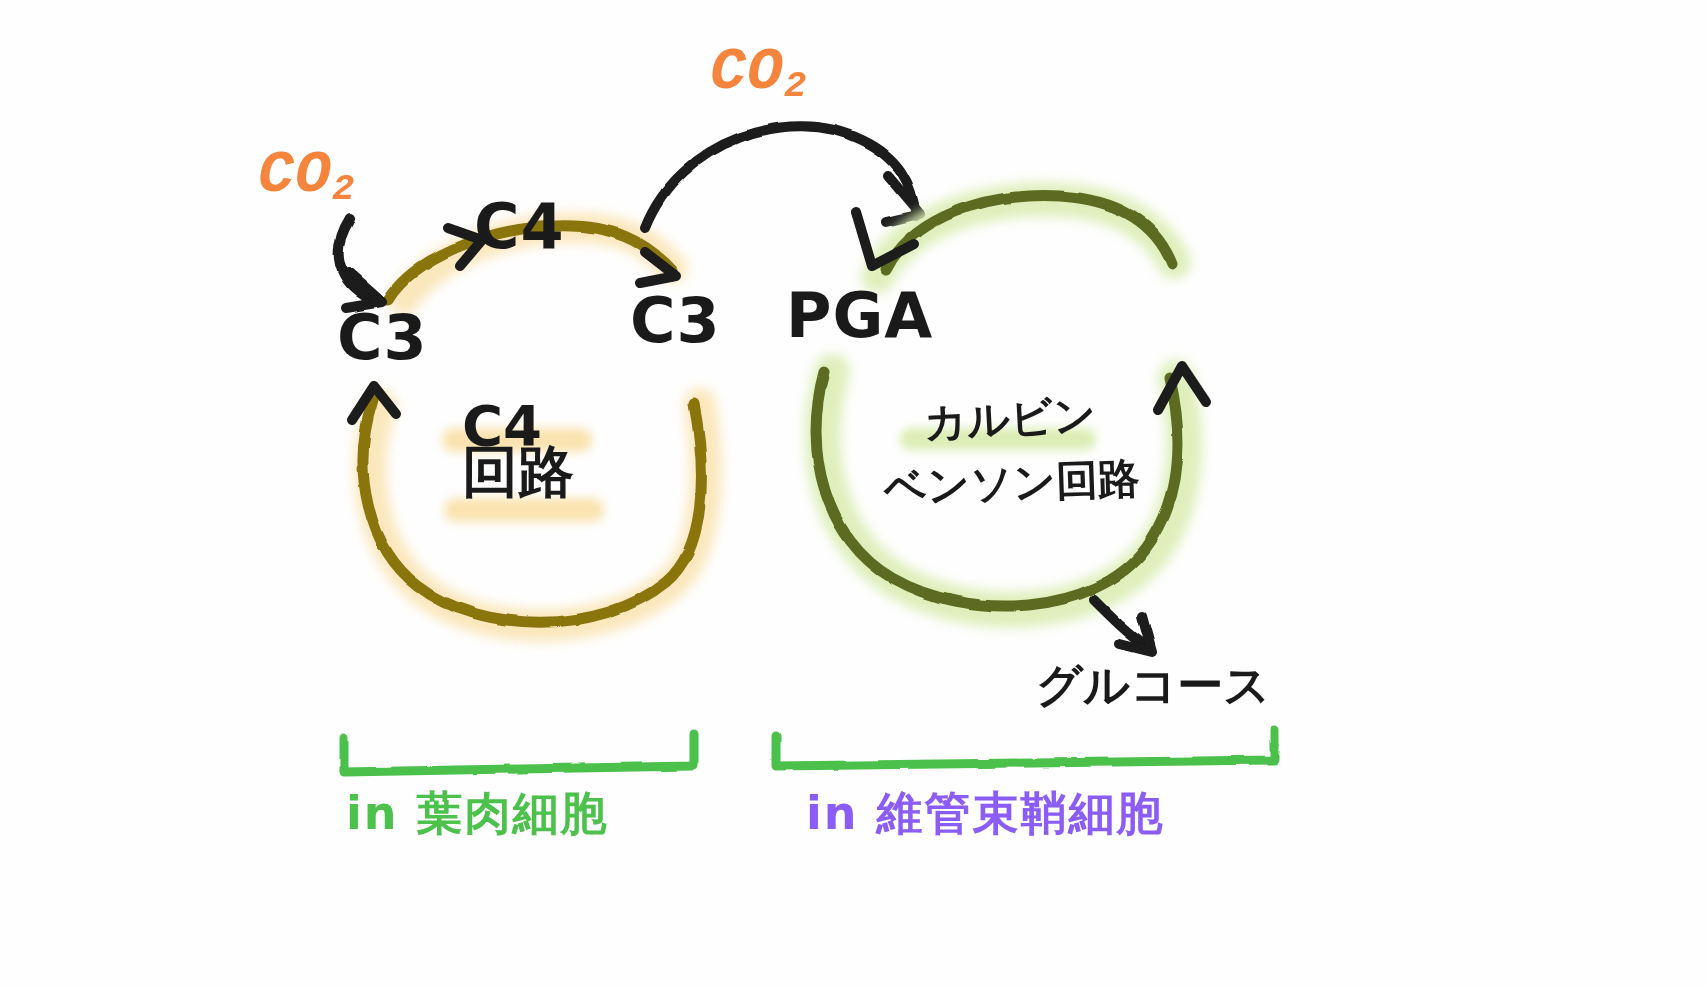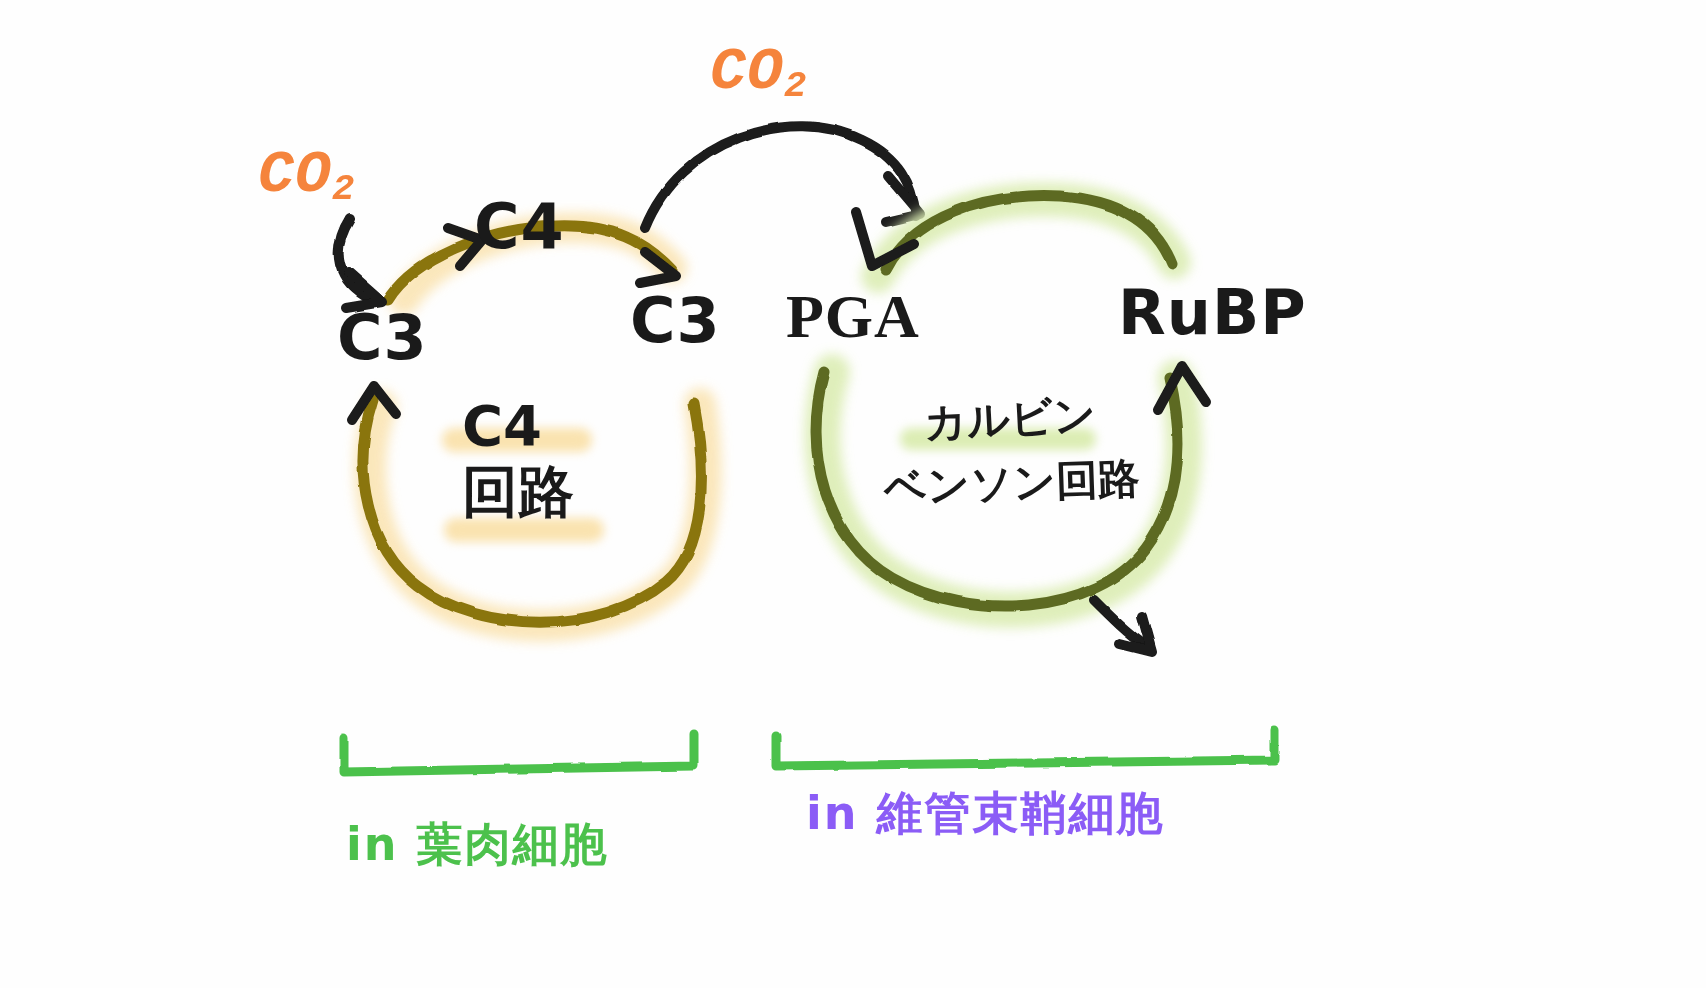--- a/index.html
+++ b/index.html
@@ -166,41 +166,41 @@
   <div class="lbl co2-lbl" style="left:710px; top:42px; font-size:60px; color:#f5843c;">
     <span>CO</span><sub>2</sub>
   </div>
 
   <div class="lbl ink mol" style="left:474px; top:196px;">C4</div>
 
   <div class="lbl ink mol" style="left:337px; top:307px;">C3</div>
 
   <div class="lbl ink mol" style="left:630px; top:290px;">C3</div>
 
-  <div class="lbl ink mol" style="left:786px; top:285px;font-family:Liberation Serif, serif;">PGA</div>
-
-  <div class="lbl ink mol" style="left:1118px; top:282px;">RuBP</div>
+  <div class="lbl ink mol" style="left:786px; top:285px;">PGA</div>
+
 
   <div class="hl-wrap" style="left:462px; top:398px;">
     <div class="hl-bar" style="left:-20px; top:30px; width:150px; height:24px; background:#fae3b0; filter:blur(5px);"></div>
     <div class="hl-text lbl ink jp" style="position:relative; left:0; top:0; font-size:56px;">C4</div>
   </div>
 
-  <div class="hl-wrap" style="left:462px; top:464px;">
+  <div class="hl-wrap" style="left:462px; top:444px;">
     <div class="hl-bar" style="left:-18px; top:54px; width:160px; height:24px; background:#fae3b0; filter:blur(5px);"></div>
     <div class="hl-text lbl ink jp" style="position:relative; left:0; top:0; font-size:56px;">回路</div>
   </div>
 
   <div class="hl-wrap" style="left:924px; top:398px;">
     <div class="hl-bar" style="left:-24px; top:30px; width:196px; height:22px; background:#dcedb4; filter:blur(5px);"></div>
     <div class="hl-text lbl ink jp" style="position:relative; left:0; top:0; font-size:42px; transform:rotate(-3deg);">カルビン</div>
   </div>
 
   <div class="hl-wrap" style="left:884px; top:462px;">
     <div class="hl-text lbl ink jp" style="position:relative; left:0; top:0; font-size:42px; transform:rotate(-2deg);">ベンソン回路</div>
   </div>
 
-
-  <div class="lbl cell-lbl" style="left:346px; top:790px; color:#4cc14c;margin-top:31px;">in 葉肉細胞</div>
+  <div class="lbl ink jp" style="left:1036px; top:662px; font-size:46px;">グルコース</div>
+
+  <div class="lbl cell-lbl" style="left:346px; top:790px; color:#4cc14c;">in 葉肉細胞</div>
 
   <div class="lbl cell-lbl" style="left:806px; top:790px; color:#8b5cf6;">in 維管束鞘細胞</div>
 
 </div>
 
 </body></html>

